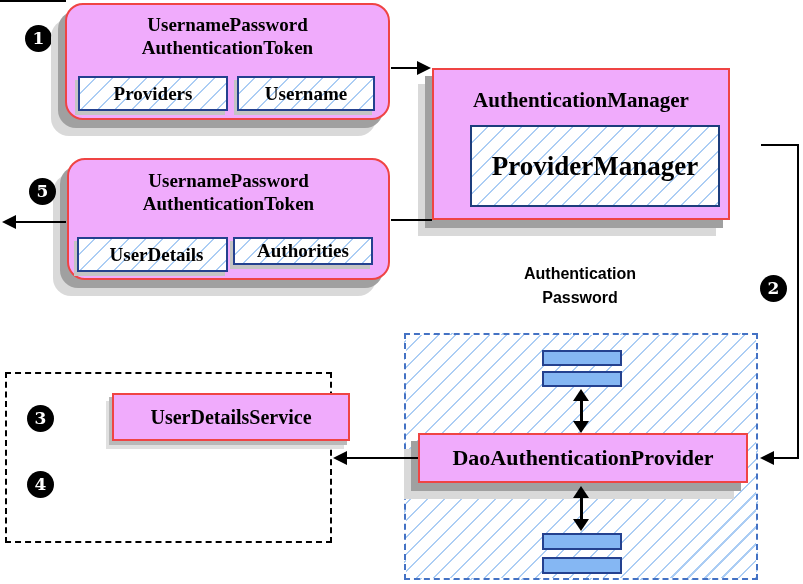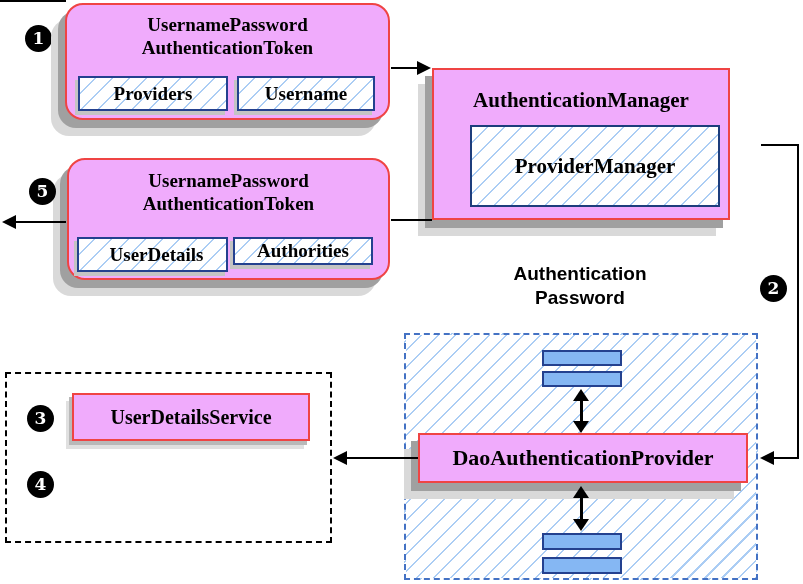--- a/index.html
+++ b/index.html
@@ -7,36 +7,36 @@
     position:relative;width:803px;height:584px;background:#ffffff;
     font-family:"Liberation Sans","DejaVu Sans",sans-serif;overflow:hidden;
   }
   
   .bluebox{
     position:absolute;background:#f0abfc;border:2px solid #ef4444;
     box-sizing:border-box;color:#000;font-family:Liberation Serif, serif;
   }
   .rounded{border-radius:18px;}
   .shadow-big{box-shadow:-7px 8px 0 #a0a0a0,-14px 16px 0 #d9d9d9;}
-  .shadow-sm{box-shadow:-3px 4px 0 #b9b9b9,-6px 8px 0 #e0e0e0;}
+  .shadow-sm{box-shadow:-3px 4px 0 #b9b9b9,-6px 8px 0 #e0e0e0;margin-left:40px;}
   
   .hatch{
     background:repeating-linear-gradient(135deg,#ffffff 0px,#ffffff 10.5px,#abcdf4 10.5px,#abcdf4 12px);
     background-color:#fff;
   }
   .fieldbox{
     position:absolute;border:2.5px solid #24418f;box-sizing:border-box;
     display:flex;align-items:center;justify-content:center;
     font-weight:bold;font-size:19px;color:#000;
     box-shadow:-3px 4px 0 #c4c4c4;
   }
   .innerbox{
     position:absolute;border:2px solid #1d3d7c;box-sizing:border-box;
     display:flex;align-items:center;justify-content:center;
-    font-weight:bold;font-size:21px;color:#000;
+    font-weight:bold;font-size:27px;color:#000;
   }
   .boxtitle{
     text-align:center;font-weight:bold;font-size:19px;line-height:23px;color:#000;
   }
   .centerlabel{display:flex;align-items:center;justify-content:center;font-weight:bold;color:#000;}
   
   .badge{
     position:absolute;width:27px;height:27px;border-radius:50%;background:#000;
     color:#fff;display:flex;align-items:center;justify-content:center;
     font-family:"DejaVu Serif",serif;font-weight:bold;font-size:17px;line-height:1;
@@ -53,21 +53,21 @@
   
   .dashedbox{
     position:absolute;border:2px dashed #4472c4;box-sizing:border-box;
   }
   .dottedbox{
     position:absolute;border:2px dashed #000000;box-sizing:border-box;background:transparent;
   }
   .bar{
     position:absolute;background:#85b7f3;border:2px solid #24418f;box-sizing:border-box;
   }
-  .plabel{position:absolute;text-align:center;font-weight:bold;font-size:19px;line-height:24px;color:#000;}
+  .plabel{position:absolute;text-align:center;font-weight:bold;font-size:16px;line-height:24px;color:#000;}
 </style>
 </head>
 <body>
 
 <div id="canvas">
 
   <div class="hline" style="left:0;top:64;width:66px;"></div>
   <div class="badge" style="left:25px;top:25px;">1</div>
 
   <div class="bluebox rounded shadow-big" style="left:65px;top:3px;width:325px;height:117px;">

